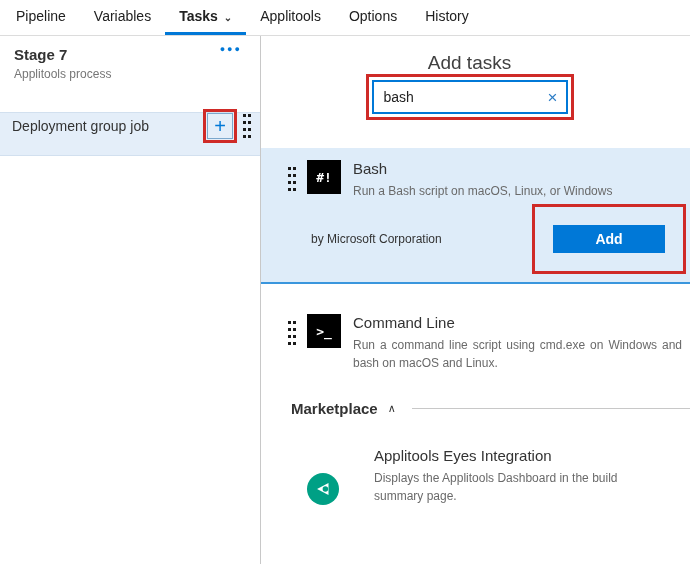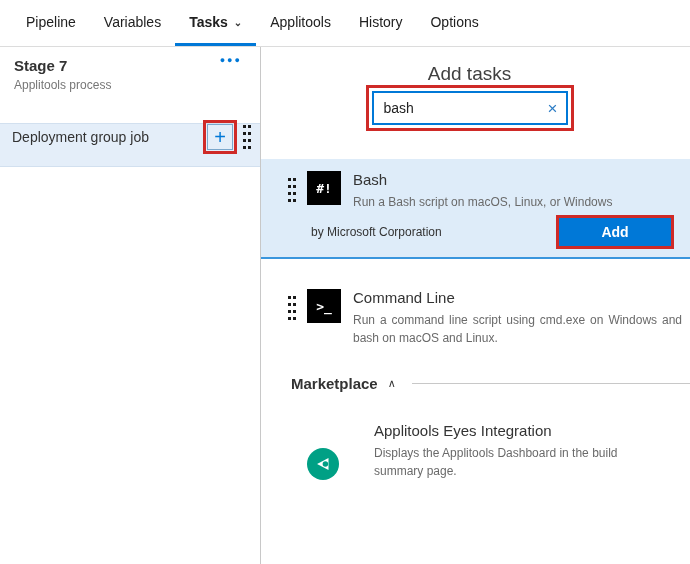--- a/index.html
+++ b/index.html
@@ -2,21 +2,21 @@
 <html><head>
 <meta charset="utf-8">
 <style>
   html,body { margin:0; padding:0; background:#fff; }
   .app {
     position:relative; width:690px; height:564px; overflow:hidden;
     background:#fff; outline:1px solid #d9d9d9;
     font-family:"Liberation Sans", sans-serif; color:#333;
   }
   
-  .topnav { height:47px; display:flex; align-items:stretch; border-bottom:1px solid #dcdcdc; padding-left:12px; box-sizing:border-box; }
+  .topnav { height:36px; display:flex; align-items:stretch; border-bottom:1px solid #dcdcdc; padding-left:2px; box-sizing:border-box; }
   .nav-item { padding:0 14px; display:flex; align-items:center; font-size:14px; color:#212121; cursor:pointer; border-bottom:3px solid transparent; box-sizing:border-box; }
   .nav-item.active { font-weight:700; border-bottom-color:#0078d7; }
   .chev { font-size:10px; margin-left:6px; color:#333; transform:translateY(1px); }
   
   .content { display:flex; height:530px; }
   .sidebar { width:261px; border-right:1px solid #c8c8c8; box-sizing:border-box; flex:none; }
   .panel { flex:1; overflow:hidden; }
   
   .stage-header { position:relative; padding:10px 14px 0 14px; height:58px; box-sizing:border-box; cursor:pointer; }
   .stage-title { font-size:15px; font-weight:700; color:#333; }
@@ -40,21 +40,21 @@
   .task-row.selected { background:#deecf9; border-bottom:2px solid #3a96dd; }
   .task-row + .task-row { margin-top:18px; }
   .task-top { display:flex; align-items:flex-start; padding-left:26px; }
   .grip-v { margin:5px 10px 0 0; }
   .task-icon { width:34px; height:34px; background:#000; color:#fff; font-family:"DejaVu Sans Mono", monospace; font-weight:700; font-size:13px; display:flex; align-items:center; justify-content:center; margin-right:12px; flex:none; }
   .task-text { flex:1; padding-right:8px; min-width:0; }
   .task-title { font-size:15px; color:#333; }
   .task-desc { font-size:12px; color:#6a6a6a; margin-top:5px; line-height:1.5; text-align:justify; }
   .task-footer { display:flex; align-items:center; justify-content:space-between; padding:4px 0 8px 50px; }
   .byline { font-size:12px; color:#333; }
-  .redbox-add { padding:0; margin-right:16px; }
+  .redbox-add { padding:18px; margin-right:4px; }
   .add-btn { width:112px; height:28px; background:#0078d7; color:#fff; border:none; font-size:14px; font-weight:600; cursor:pointer; font-family:inherit; }
   .mp-header { display:flex; align-items:center; margin:28px 0 0 30px; cursor:pointer; }
   .mp-label { font-size:15px; font-weight:700; color:#333; }
   .mp-chev { margin-left:10px; font-size:11px; color:#333; }
   .mp-line { flex:1; height:1px; background:#c8c8c8; margin-left:16px; }
   .mp-item { display:flex; align-items:flex-end; margin:30px 16px 12px 46px; cursor:pointer;gap:23px; }
   .mp-icon { width:32px; height:32px; border-radius:50%; background:#00a085; margin-right:12px; flex:none; display:flex; align-items:center; justify-content:center; }
 </style>
 </head>
 <body>
@@ -62,22 +62,22 @@
 <div class="app">
 
   <nav class="topnav">
     <div class="nav-item">Pipeline</div>
     <div class="nav-item">Variables</div>
     <div class="nav-item active">
       <span>Tasks</span>
       <span class="chev">⌄</span>
     </div>
     <div class="nav-item">Applitools</div>
+    <div class="nav-item">Options</div>
     <div class="nav-item">History</div>
-    <div class="nav-item">Options</div>
   </nav>
 
   <div class="content">
 
     <aside class="sidebar">
       <div class="stage-header">
         <div class="stage-title">Stage 7</div>
         <div class="stage-sub">Applitools process</div>
         <div class="stage-menu">●●●</div>
       </div>

